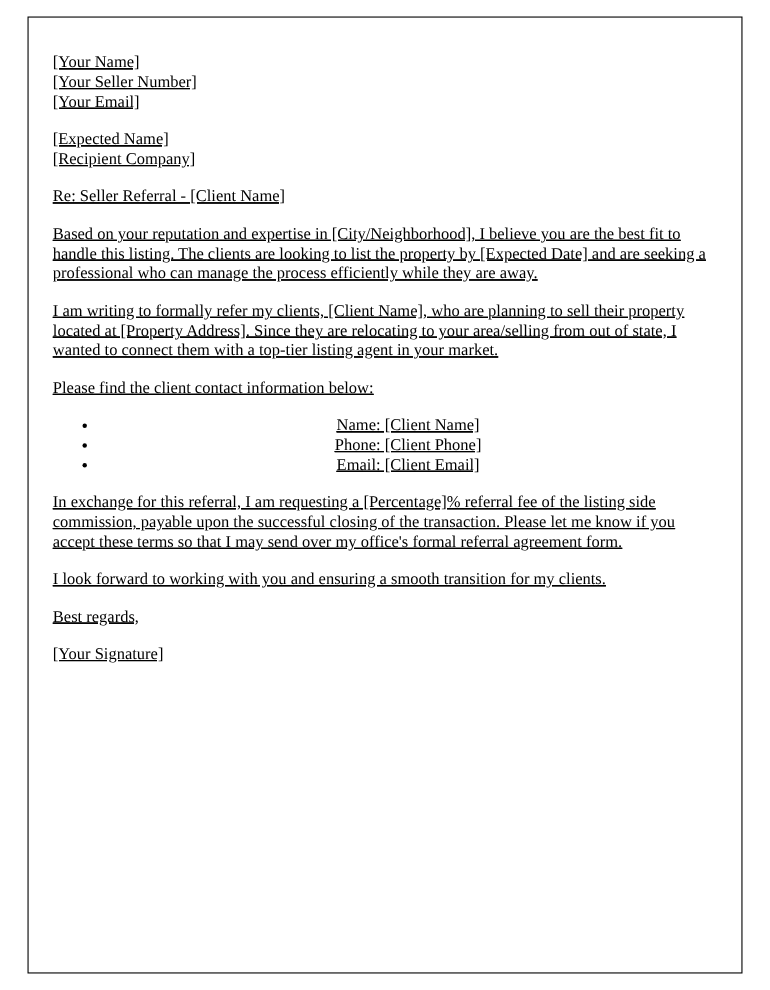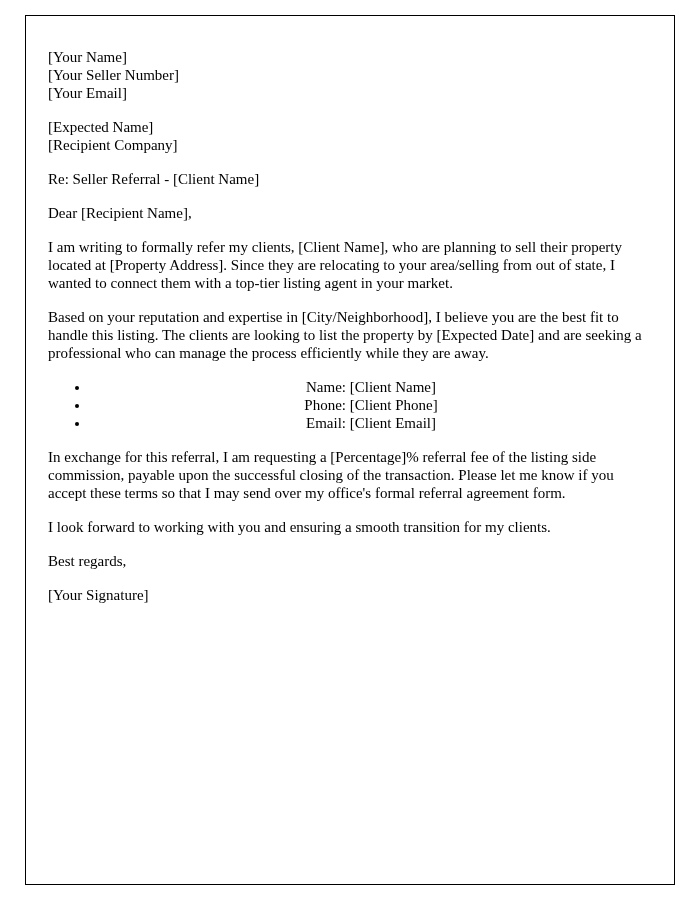--- a/index.html
+++ b/index.html
@@ -1,15 +1,15 @@
 <!DOCTYPE html>
 <html><head>
 <meta charset="utf-8">
 <style>
-  * { box-sizing: border-box; }
+  * { box-sizing: border-box; text-decoration: underline; }
   html, body {
     margin: 0;
     padding: 0;
     width: 700px;
     height: 900px;
     background: #ffffff;
     font-family: "Liberation Serif", "DejaVu Serif", serif;
     color: #000000;
   }
   .page-border {
@@ -59,26 +59,26 @@
     </div>
 
 
     <div class="block">
       <span class="line">[Expected Name]</span>
       <span class="line">[Recipient Company]</span>
     </div>
 
     <div class="block">Re: Seller Referral - [Client Name]</div>
 
-    <div class="block">Dear [Recipient Name],</div>
+
+    <p class="block">Based on your reputation and expertise in [City/Neighborhood], I believe you are the best fit to handle this listing. The clients are looking to list the property by [Expected Date] and are seeking a professional who can manage the process efficiently while they are away.</p>
 
     <p class="block">I am writing to formally refer my clients, [Client Name], who are planning to sell their property located at [Property Address]. Since they are relocating to your area/selling from out of state, I wanted to connect them with a top-tier listing agent in your market.</p>
 
-    <p class="block">Based on your reputation and expertise in [City/Neighborhood], I believe you are the best fit to handle this listing. The clients are looking to list the property by [Expected Date] and are seeking a professional who can manage the process efficiently while they are away.</p>
-
+    <p class="block">Please find the client contact information below:</p>
 
     <ul class="bullet-list">
       <li>Name: [Client Name]</li>
       <li>Phone: [Client Phone]</li>
       <li>Email: [Client Email]</li>
     </ul>
 
     <p class="block">In exchange for this referral, I am requesting a [Percentage]% referral fee of the listing side commission, payable upon the successful closing of the transaction. Please let me know if you accept these terms so that I may send over my office's formal referral agreement form.</p>
 
     <p class="block">I look forward to working with you and ensuring a smooth transition for my clients.</p>

